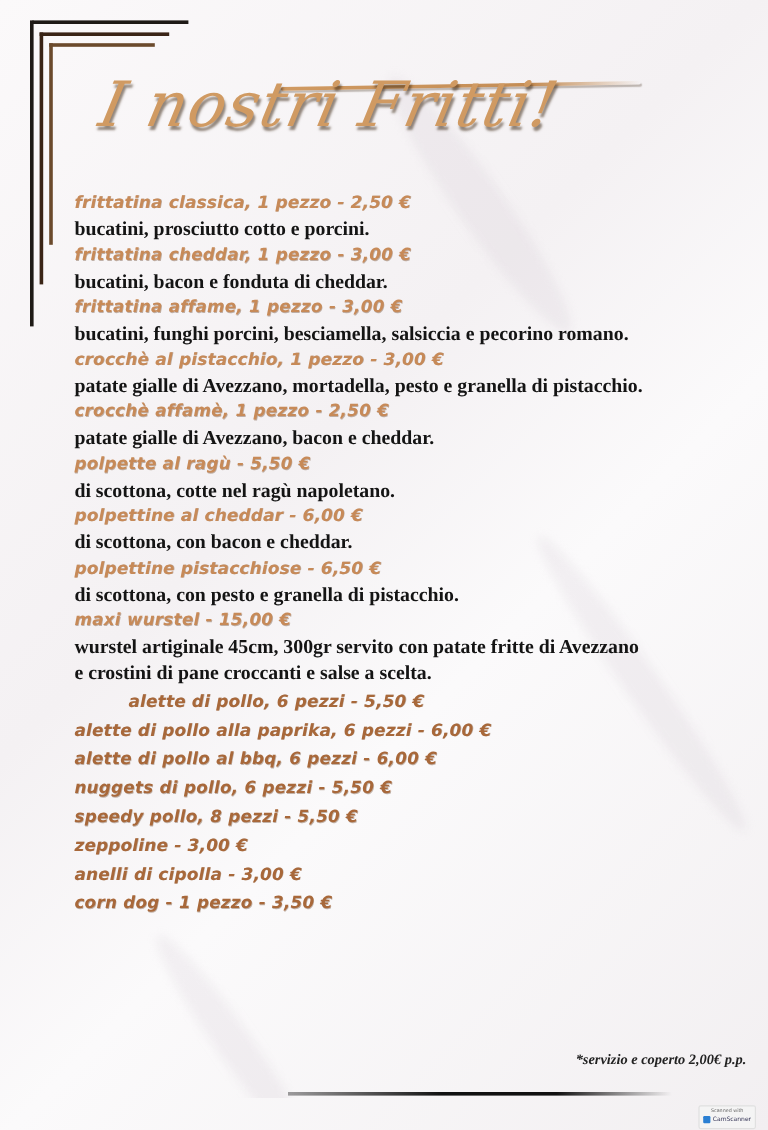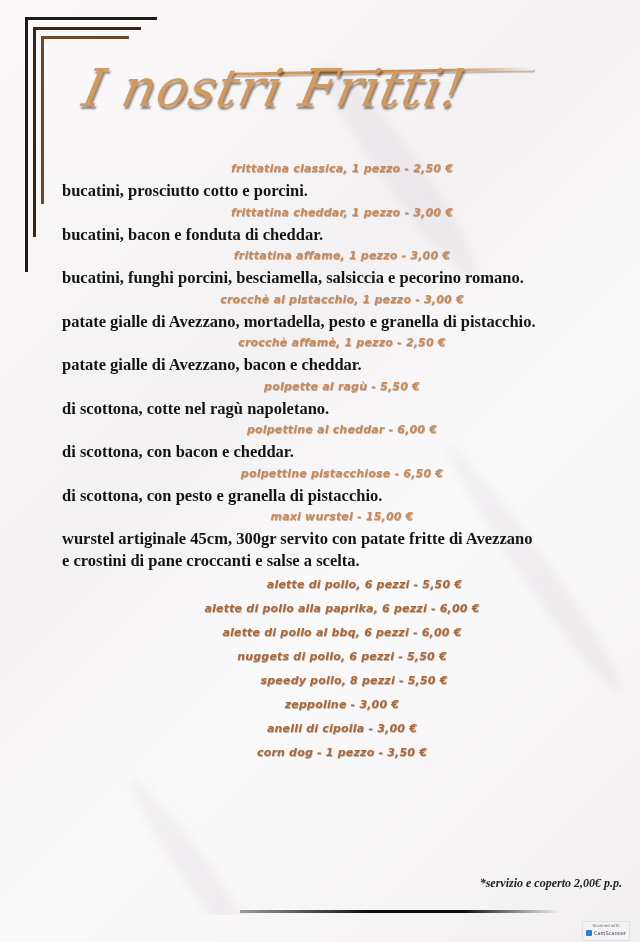--- a/index.html
+++ b/index.html
@@ -36,24 +36,23 @@
     background: linear-gradient(90deg, #d09a62 0%, #c48d55 70%, rgba(196,141,85,0) 100%);
     border-radius: 2px; box-shadow: 1px 2px 1px rgba(60,40,20,0.3);
     transform: rotate(-1deg);
   }
 
   .menu { position: absolute; left: 62px; top: 158px; width: 560px; }
   .item { margin: 0; }
   .item-name {
     display: block;
     font-family: "DejaVu Sans", sans-serif; font-style: italic; font-weight: bold;
-    font-size: 11px; line-height: 22px; color: #c78a58; letter-spacing: 0.2px;
+    font-size: 14px; line-height: 22px; color: #c78a58; letter-spacing: 0.2px;
     text-shadow: 0.5px 0.5px 0 rgba(90,50,20,0.35);
     white-space: nowrap;
-    text-align: center;
   }
   .item.dark .item-name { color: #a8683a; }
   .item-desc {
     display: block;
     font-family: "Liberation Serif", serif; font-weight: bold;
     font-size: 16.5px; line-height: 21.5px; color: #141414;
     white-space: nowrap;
   }
 
   .footnote {
@@ -138,21 +137,21 @@
     <div class="item dark">
       <span class="item-name" style="line-height:24px;">alette di pollo alla paprika, 6 pezzi - 6,00 €</span>
     </div>
     <div class="item dark">
       <span class="item-name" style="line-height:24px;">alette di pollo al bbq, 6 pezzi - 6,00 €</span>
     </div>
     <div class="item dark">
       <span class="item-name" style="line-height:24px;">nuggets di pollo, 6 pezzi - 5,50 €</span>
     </div>
     <div class="item dark">
-      <span class="item-name" style="line-height:24px;margin-left:24px;">speedy pollo, 8 pezzi - 5,50 €</span>
+      <span class="item-name" style="line-height:24px;">speedy pollo, 8 pezzi - 5,50 €</span>
     </div>
     <div class="item dark">
       <span class="item-name" style="line-height:24px;">zeppoline - 3,00 €</span>
     </div>
     <div class="item dark">
       <span class="item-name" style="line-height:24px;">anelli di cipolla - 3,00 €</span>
     </div>
     <div class="item dark">
       <span class="item-name" style="line-height:24px;">corn dog - 1 pezzo - 3,50 €</span>
     </div>

